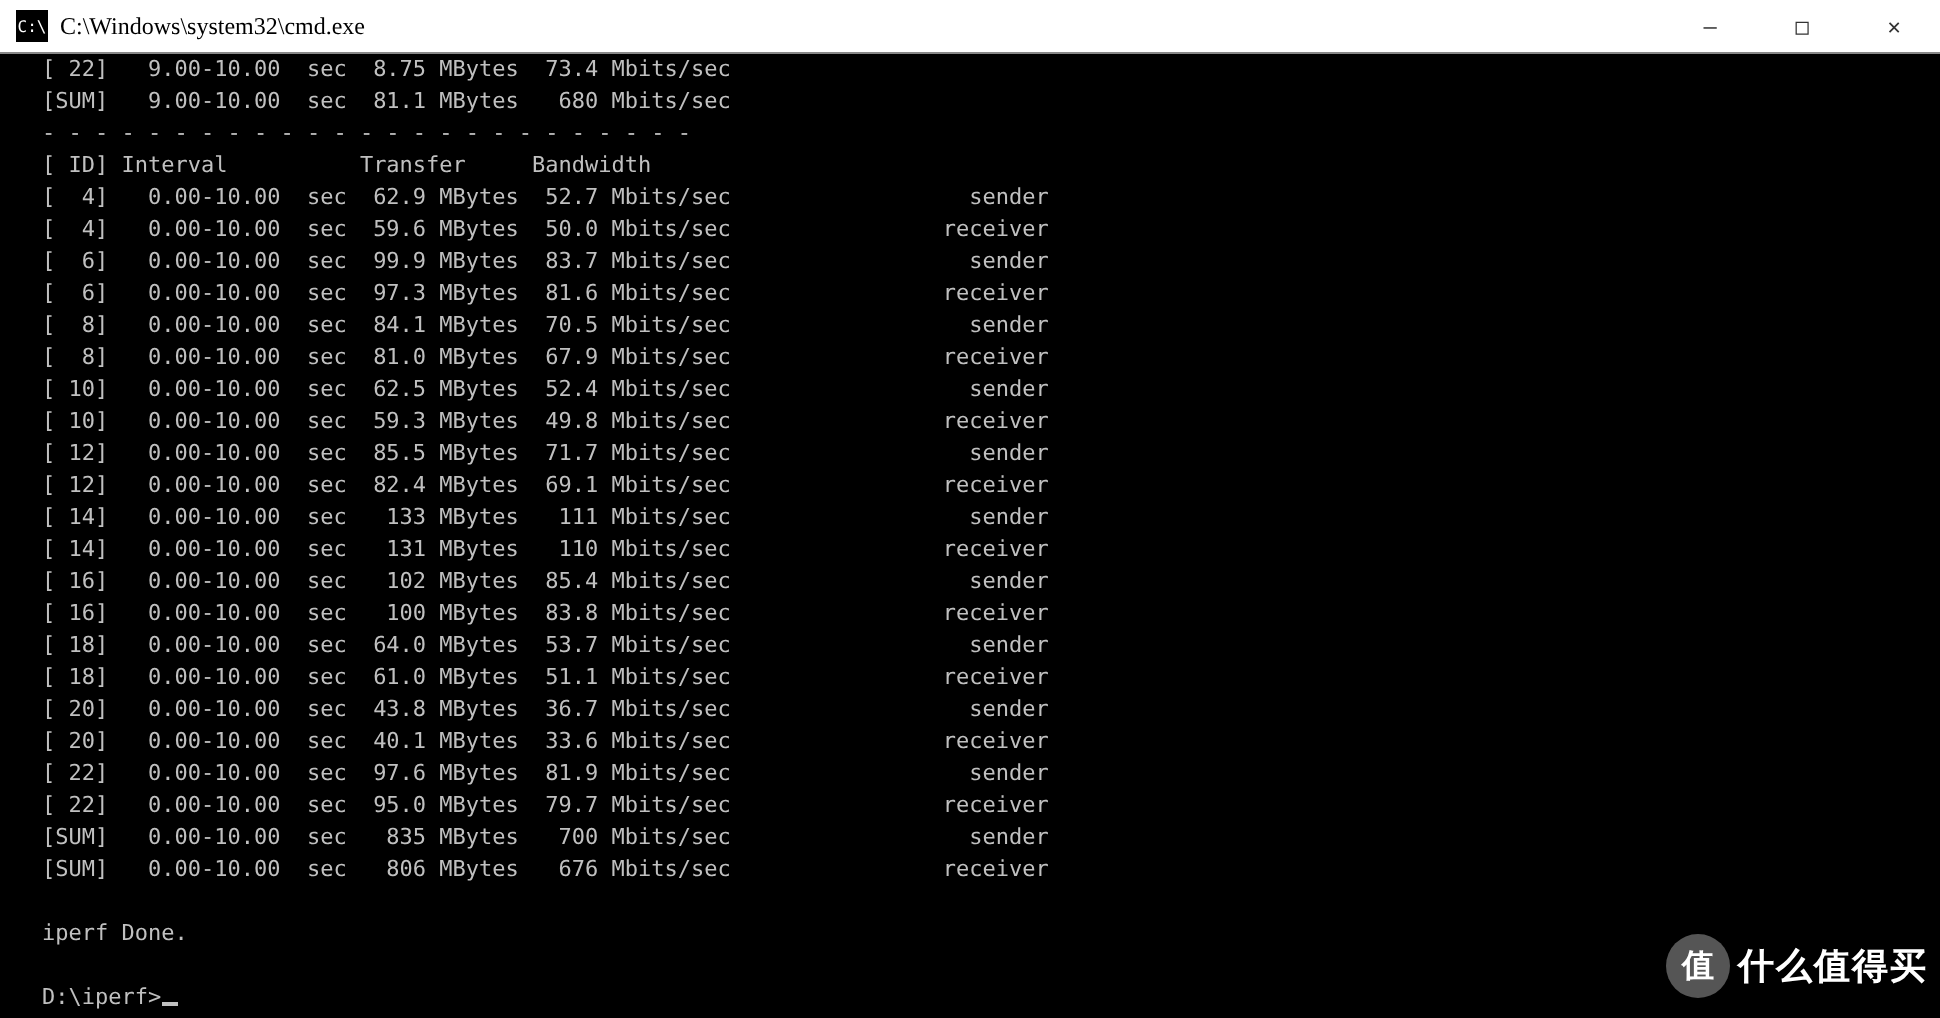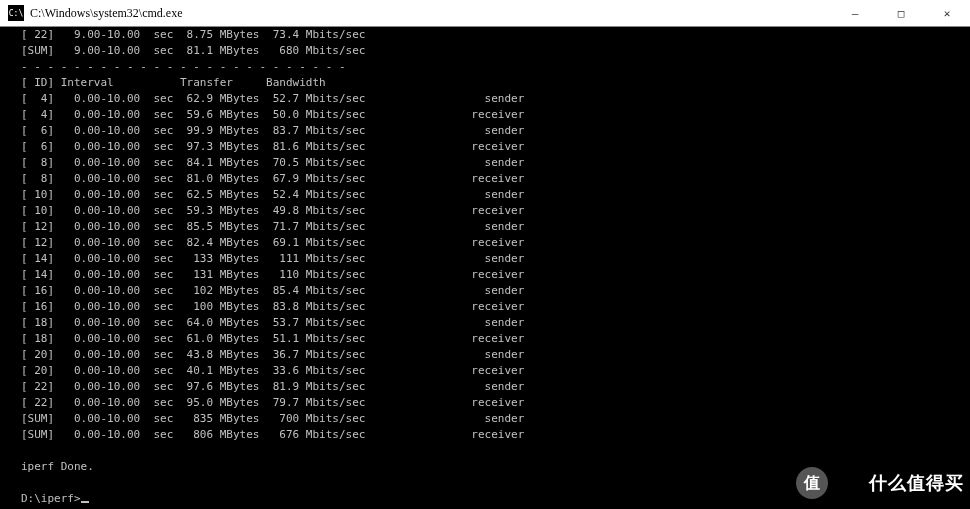--- a/index.html
+++ b/index.html
@@ -77,21 +77,20 @@
       font-size: 16px;
       font-family: "Microsoft YaHei", sans-serif;
       font-weight: bold;
     }
     .wm-text {
       color: #fff;
       font-size: 18px;
       font-family: "Microsoft YaHei", sans-serif;
       font-weight: bold;
       letter-spacing: 1px;
-      margin-left: 37px;
     }
     .cursor {
       display: inline-block;
       width: 8px;
       height: 2px;
       background: #c0c0c0;
       vertical-align: baseline;
       margin-bottom: -1px;
     }
   </style>

